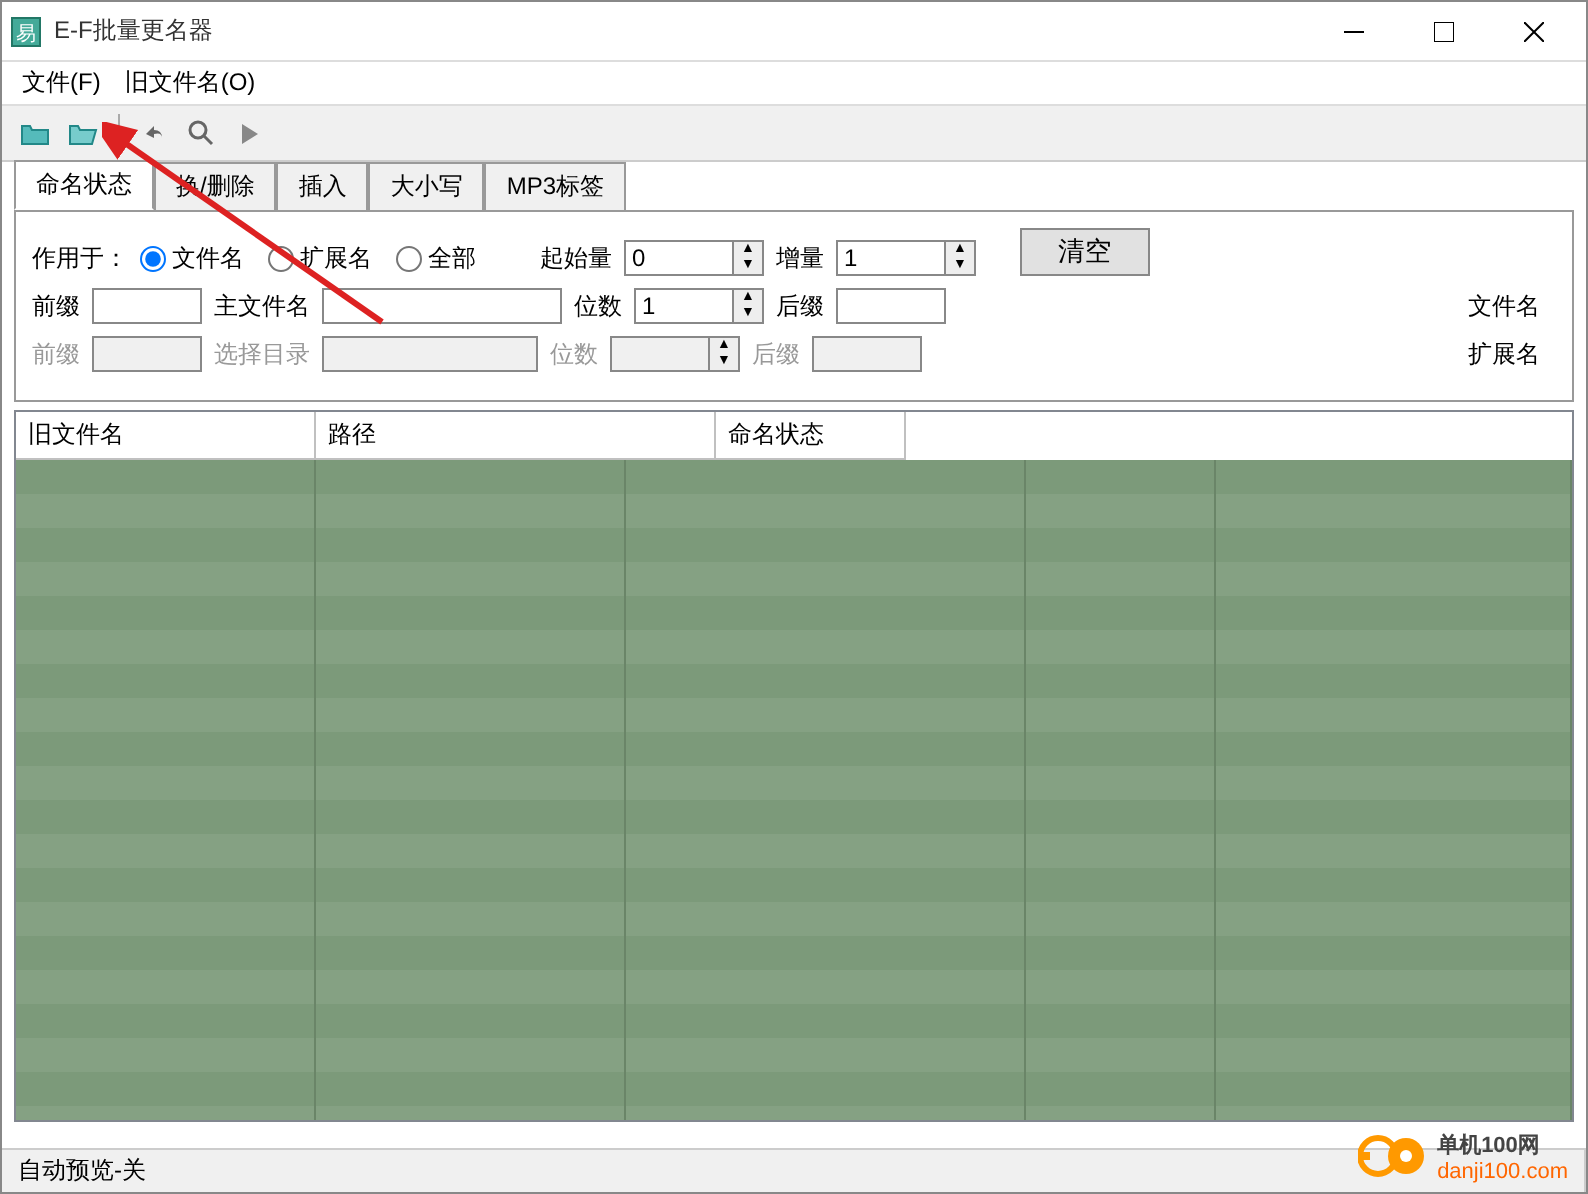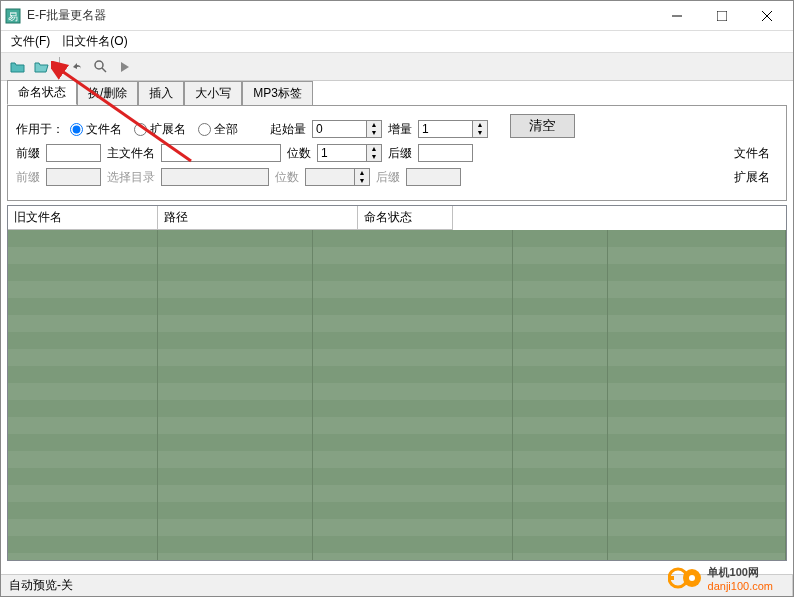--- a/index.html
+++ b/index.html
@@ -35,21 +35,21 @@
 .table-header { display: flex; background: #fff; }
 .th { border-right: 1px solid #c0c0c0; border-bottom: 1px solid #c0c0c0; padding: 3px 6px; font-size: 12px; background: #fff; text-align: left; }
 .table-body { height: 330px; overflow-y: auto; background: #7a9678; }
 .tr { display: flex; height: 17px; }
 .tr:nth-child(even) { background: #85a183; }
 .tr:nth-child(odd) { background: #7c9a7a; }
 .td { border-right: 1px solid #6a8568; }
 .statusbar { position: absolute; bottom: 0; left: 0; right: 0; height: 22px; background: #f0f0f0; border-top: 1px solid #ccc; display: flex; align-items: center; }
 .status-cell { padding: 0 8px; border-right: 1px solid #ccc; height: 100%; display: flex; align-items: center; }
 .arrow-annotation { position: absolute; top: 60px; left: 50px; pointer-events: none; z-index: 100; }
-.watermark { position: absolute; bottom: 4px; right: 20px; display: flex; align-items: center; gap: 4px; z-index: 50; }
+.watermark { position: absolute; bottom: 4px; right: 9px; display: flex; align-items: center; gap: 4px; z-index: 50; }
 .watermark-text { display: flex; flex-direction: column; align-items: flex-start; font-size: 11px; }
 .disabled-label { color: #999; }
 </style>
 </head>
 <body>
 
 <div class="titlebar">
   <span class="app-icon">
     <svg width="16" height="16" viewBox="0 0 16 16">
         <rect x="1" y="1" width="14" height="14" fill="#4a9" stroke="#276" stroke-width="1"></rect>

